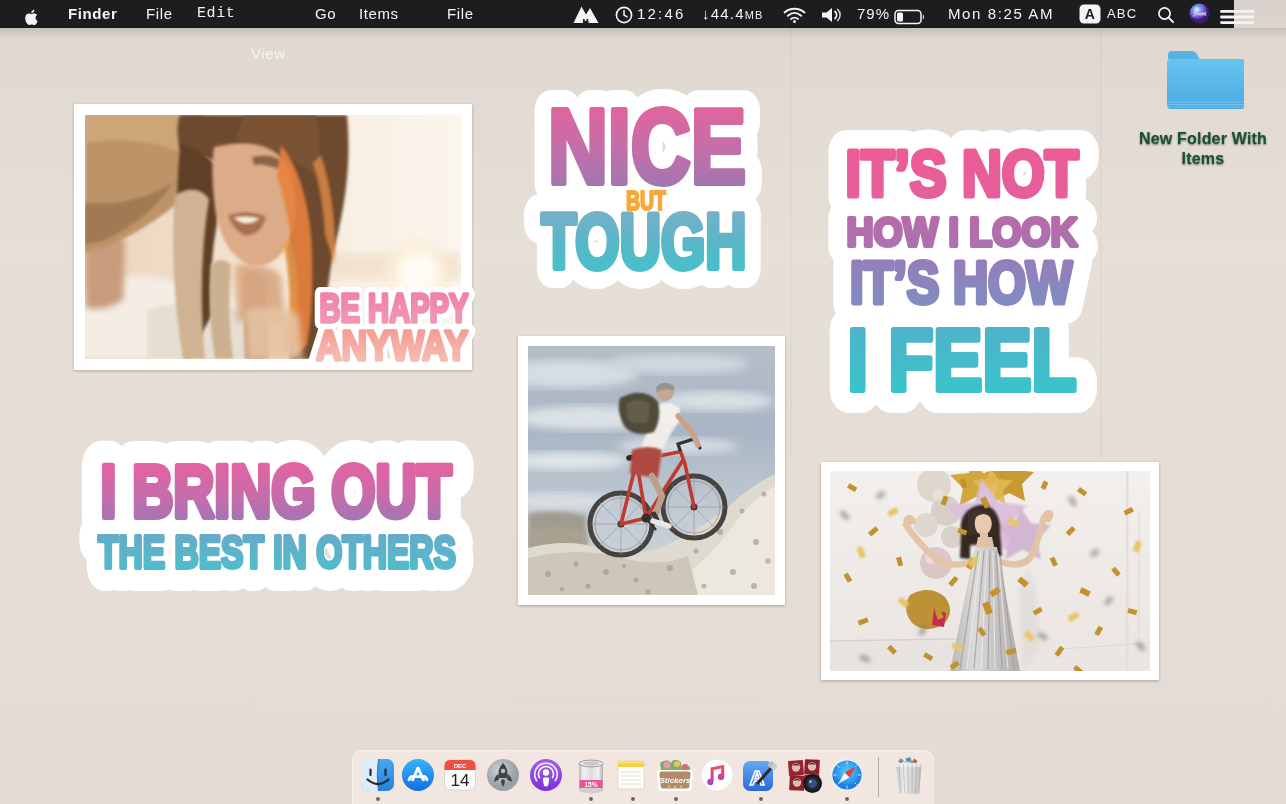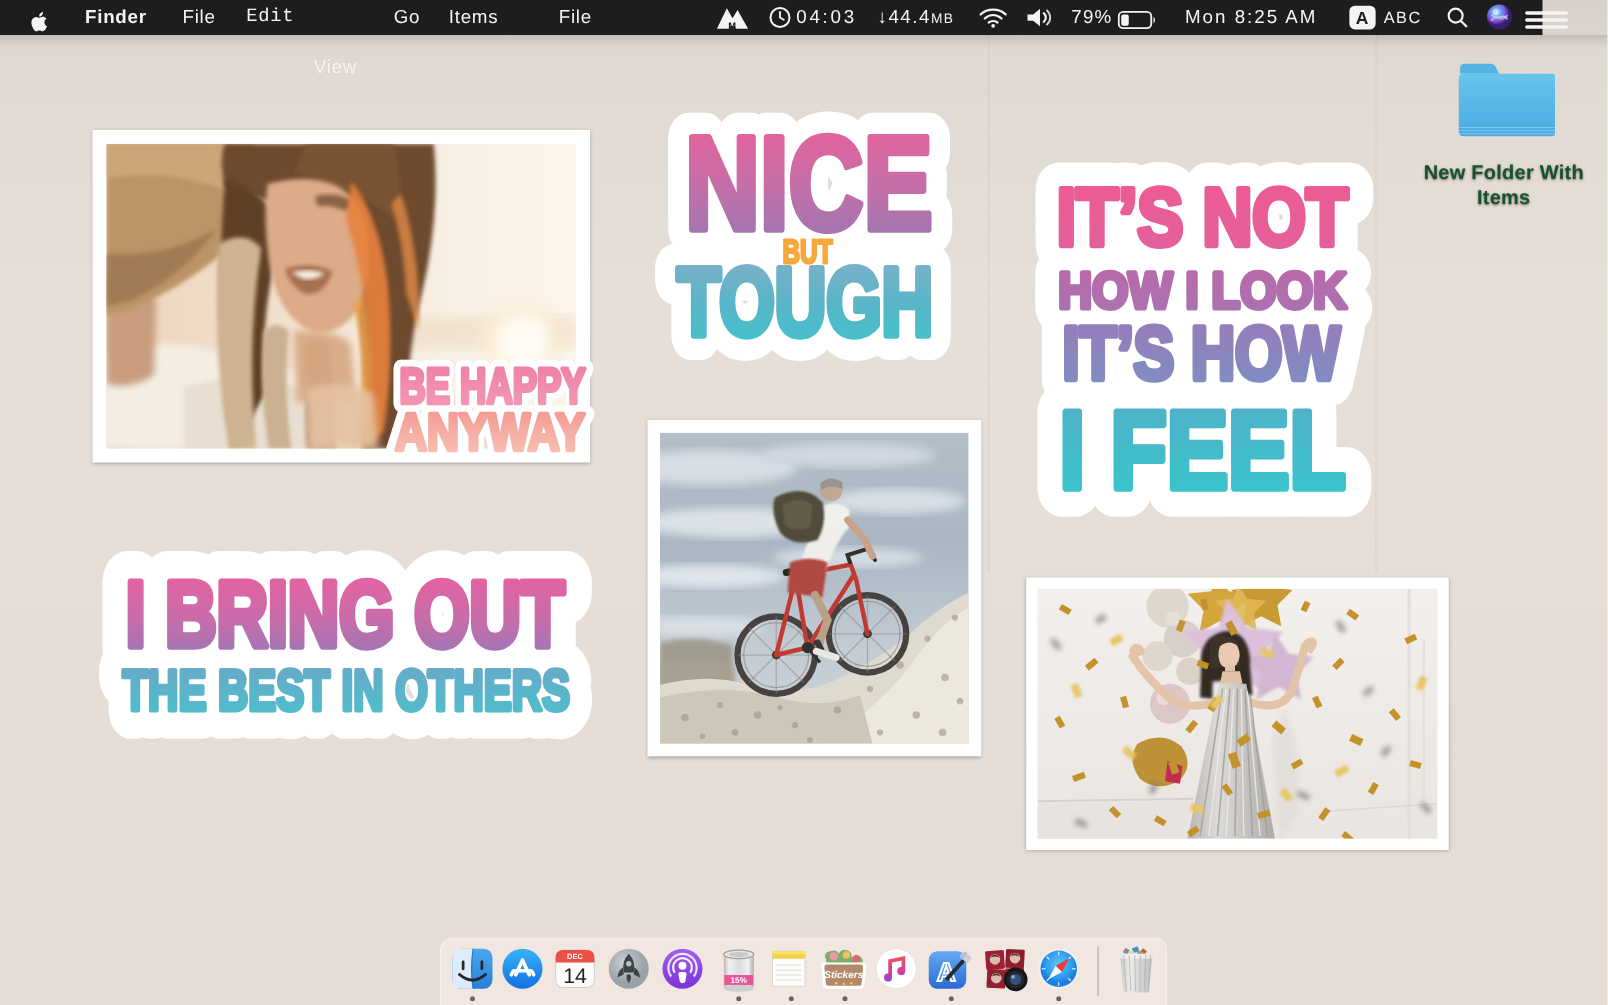--- a/index.html
+++ b/index.html
@@ -48,21 +48,21 @@
         <path fill="#1d1d1f" d="M11.2 20 L14 14.5 L16.8 20 Z M14 14.5 L12 18 L16 18 Z" fill-rule="evenodd"></path>
         <text x="14" y="20.5" font-size="7.5" font-weight="bold" fill="#1d1d1f" text-anchor="middle">M</text>
       </svg>
   </div>
   <div class="mi" style="left:615px;top:5px;height:18px;">
     <svg width="18" height="18" viewBox="0 0 18 18">
         <circle cx="9" cy="9" r="7.6" fill="none" stroke="#f4f4f4" stroke-width="1.6"></circle>
         <path d="M9 4.5 L9 9 L12 10.8" fill="none" stroke="#f4f4f4" stroke-width="1.5" stroke-linecap="round"></path>
       </svg>
   </div>
-  <div class="mi" style="left:637px;letter-spacing:2.2px;">04:03</div>
+  <div class="mi" style="left:637px;letter-spacing:2.2px;">12:46</div>
   <div class="mi" style="left:702px;letter-spacing:1.2px;">↓44.4<span style="font-size:11px;">MB</span></div>
   <div class="mi" style="left:781px;top:5px;height:18px;">
     <svg width="27" height="18" viewBox="0 0 25 18">
         <g fill="none" stroke="#f4f4f4" stroke-width="1.8" stroke-linecap="round">
           <path d="M2.5 6.5 C8 1.5 17 1.5 22.5 6.5"></path>
           <path d="M5.8 9.8 C10 6.2 15 6.2 19.2 9.8"></path>
           <path d="M9 13 C11 11.4 14 11.4 16 13"></path>
         </g>
         <circle cx="12.5" cy="15.6" r="1.5" fill="#f4f4f4"></circle>
       </svg>

